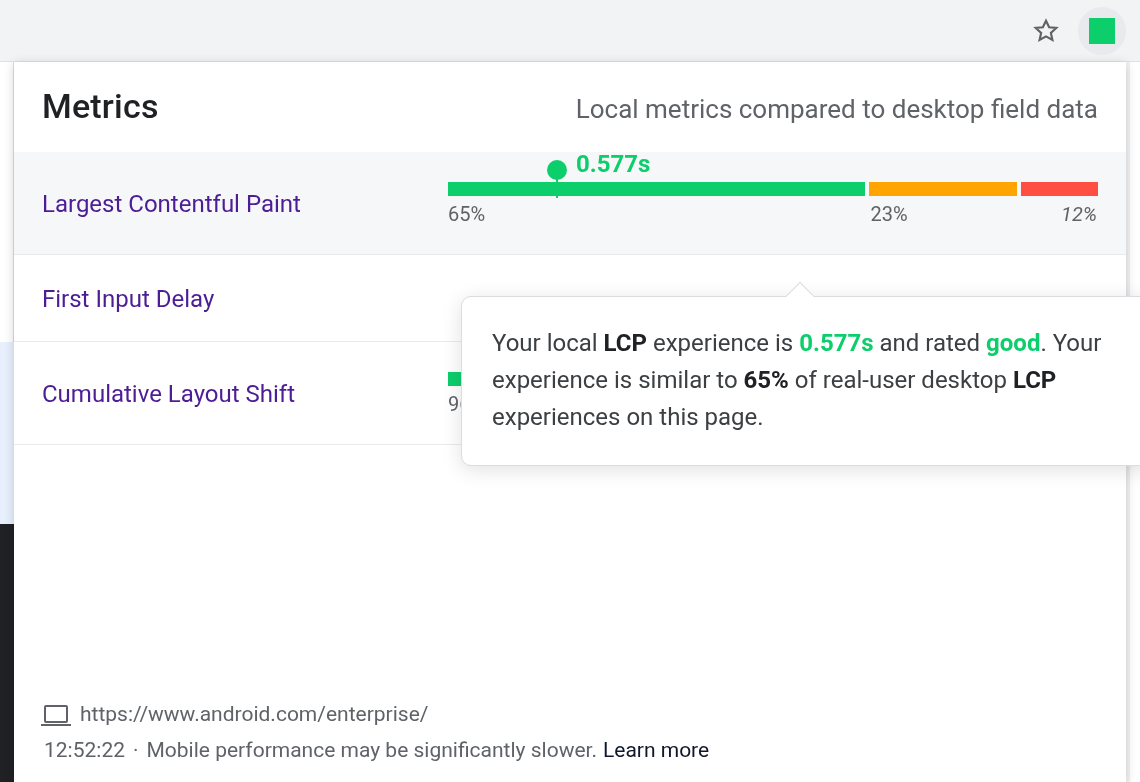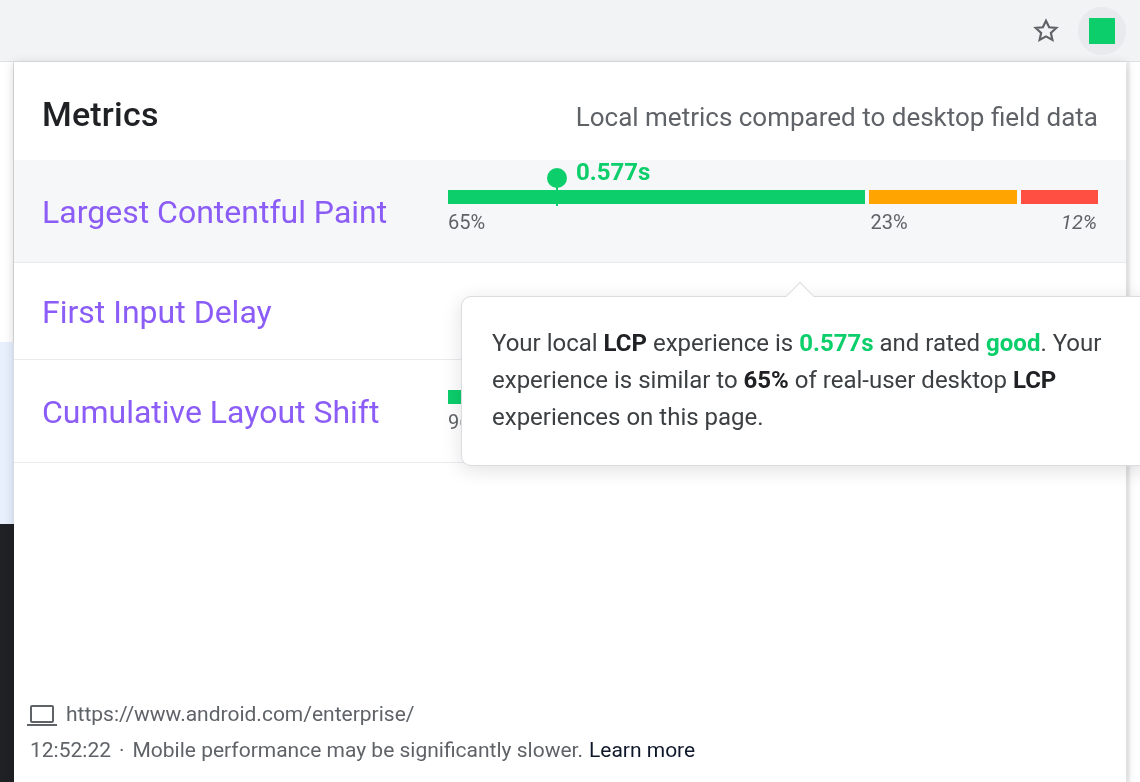--- a/index.html
+++ b/index.html
@@ -74,21 +74,21 @@
     background: #ffffff;
     box-shadow: 0 2px 10px rgba(0,0,0,0.18);
     display: flex;
     flex-direction: column;
   }
 
   .header {
     display: flex;
     align-items: baseline;
     justify-content: space-between;
-    padding: 32px 28px 26px 28px;
+    padding: 24px 28px 26px 28px;
   }
   .header h1 {
     margin: 0;
     font-size: 34px;
     font-weight: 500;
     letter-spacing: 0.2px;
   }
   .header .sub {
     font-size: 26px;
     color: #5f6368;
@@ -100,22 +100,22 @@
     padding: 30px 28px 28px 28px;
     border-bottom: 1px solid #e8eaed;
     gap: 16px;
   }
   .metric-row.active {
     background: #f6f7f8;
   }
   .metric-row:last-of-type { border-bottom: none; }
   .metric-label {
     flex: 0 0 390px;
-    font-size: 32px;
-    color: #8b5cf6;
+    font-size: 24px;
+    color: #4c1d95;
   }
   .metric-chart {
     flex: 1 1 auto;
     position: relative;
   }
 
   .value-label {
     position: absolute;
     top: -32px;
     font-size: 24px;
@@ -190,21 +190,21 @@
     background: #ffffff;
     border-left: 1px solid #dadce0;
     border-top: 1px solid #dadce0;
     transform: rotate(45deg);
   }
   .tooltip b { font-weight: 700; color: #202124; }
   .tooltip .good { color: #0cce6b; font-weight: 700; }
 
   .footer {
     margin-top: auto;
-    padding: 14px 28px 20px 16px;
+    padding: 14px 28px 20px 30px;
     font-size: 21px;
     color: #5f6368;
   }
   .footer-row1 {
     display: flex;
     align-items: center;
     gap: 12px;
     margin-bottom: 12px;
   }
   .footer-row2 {

